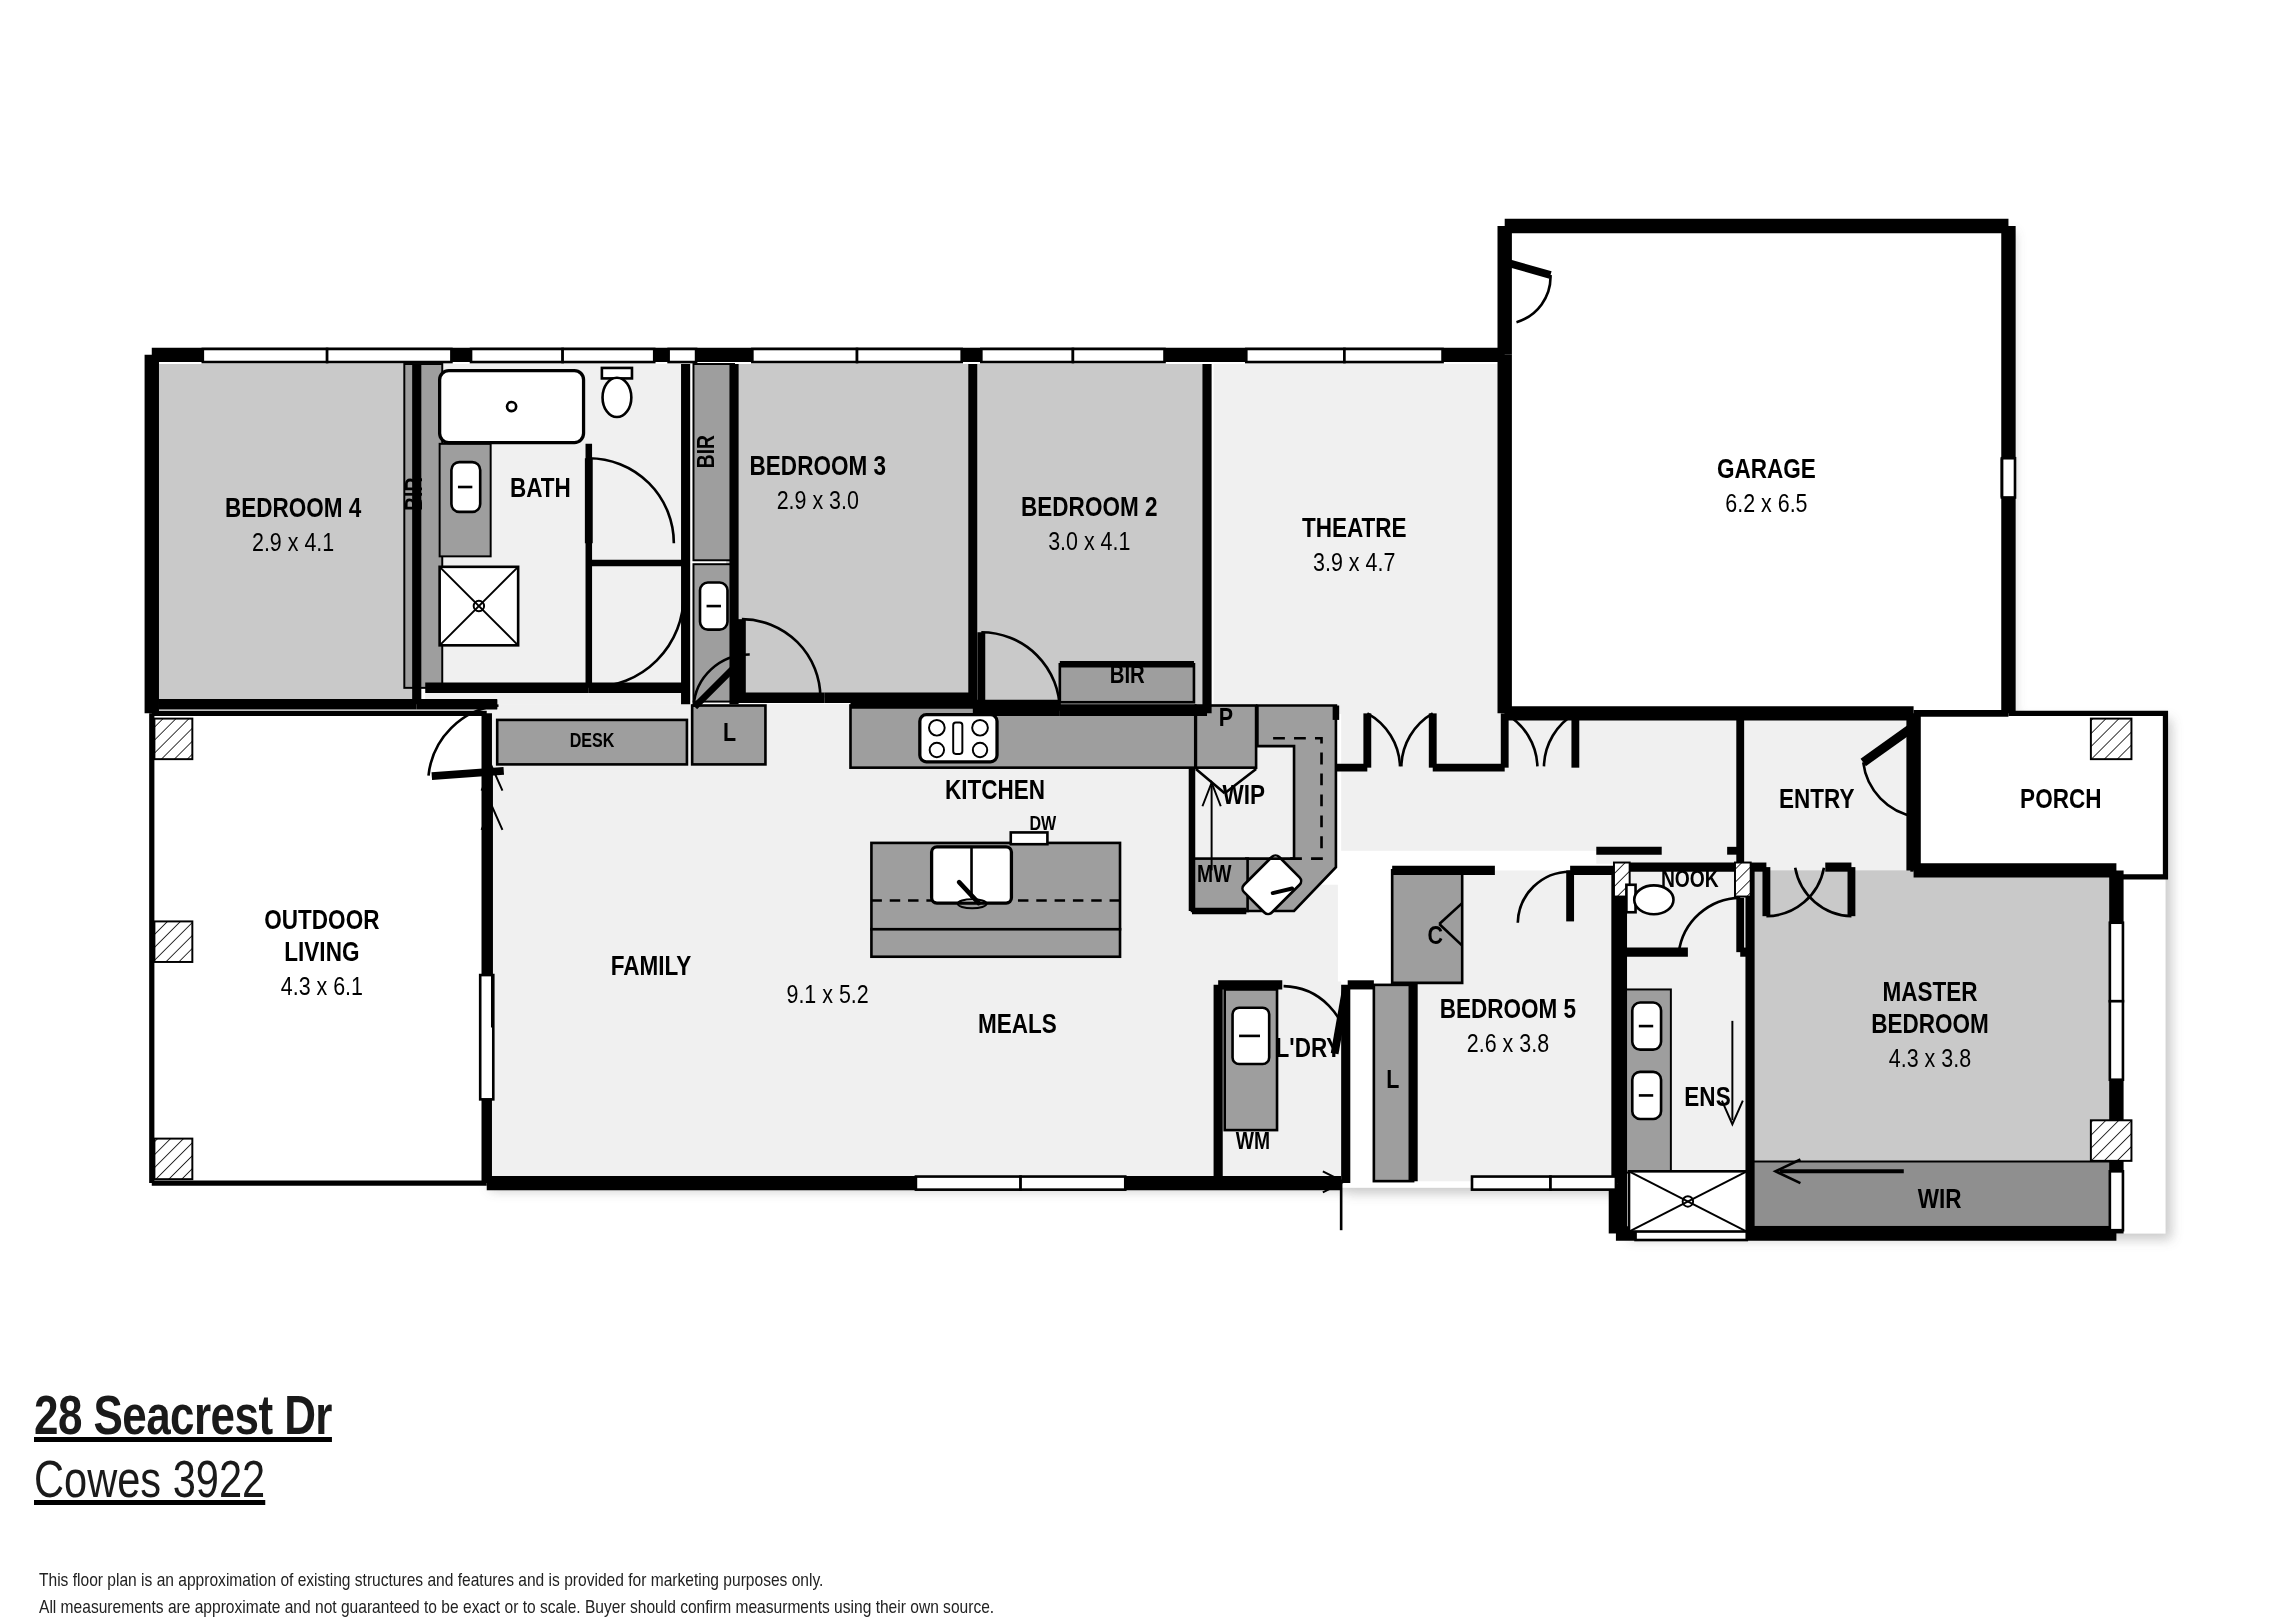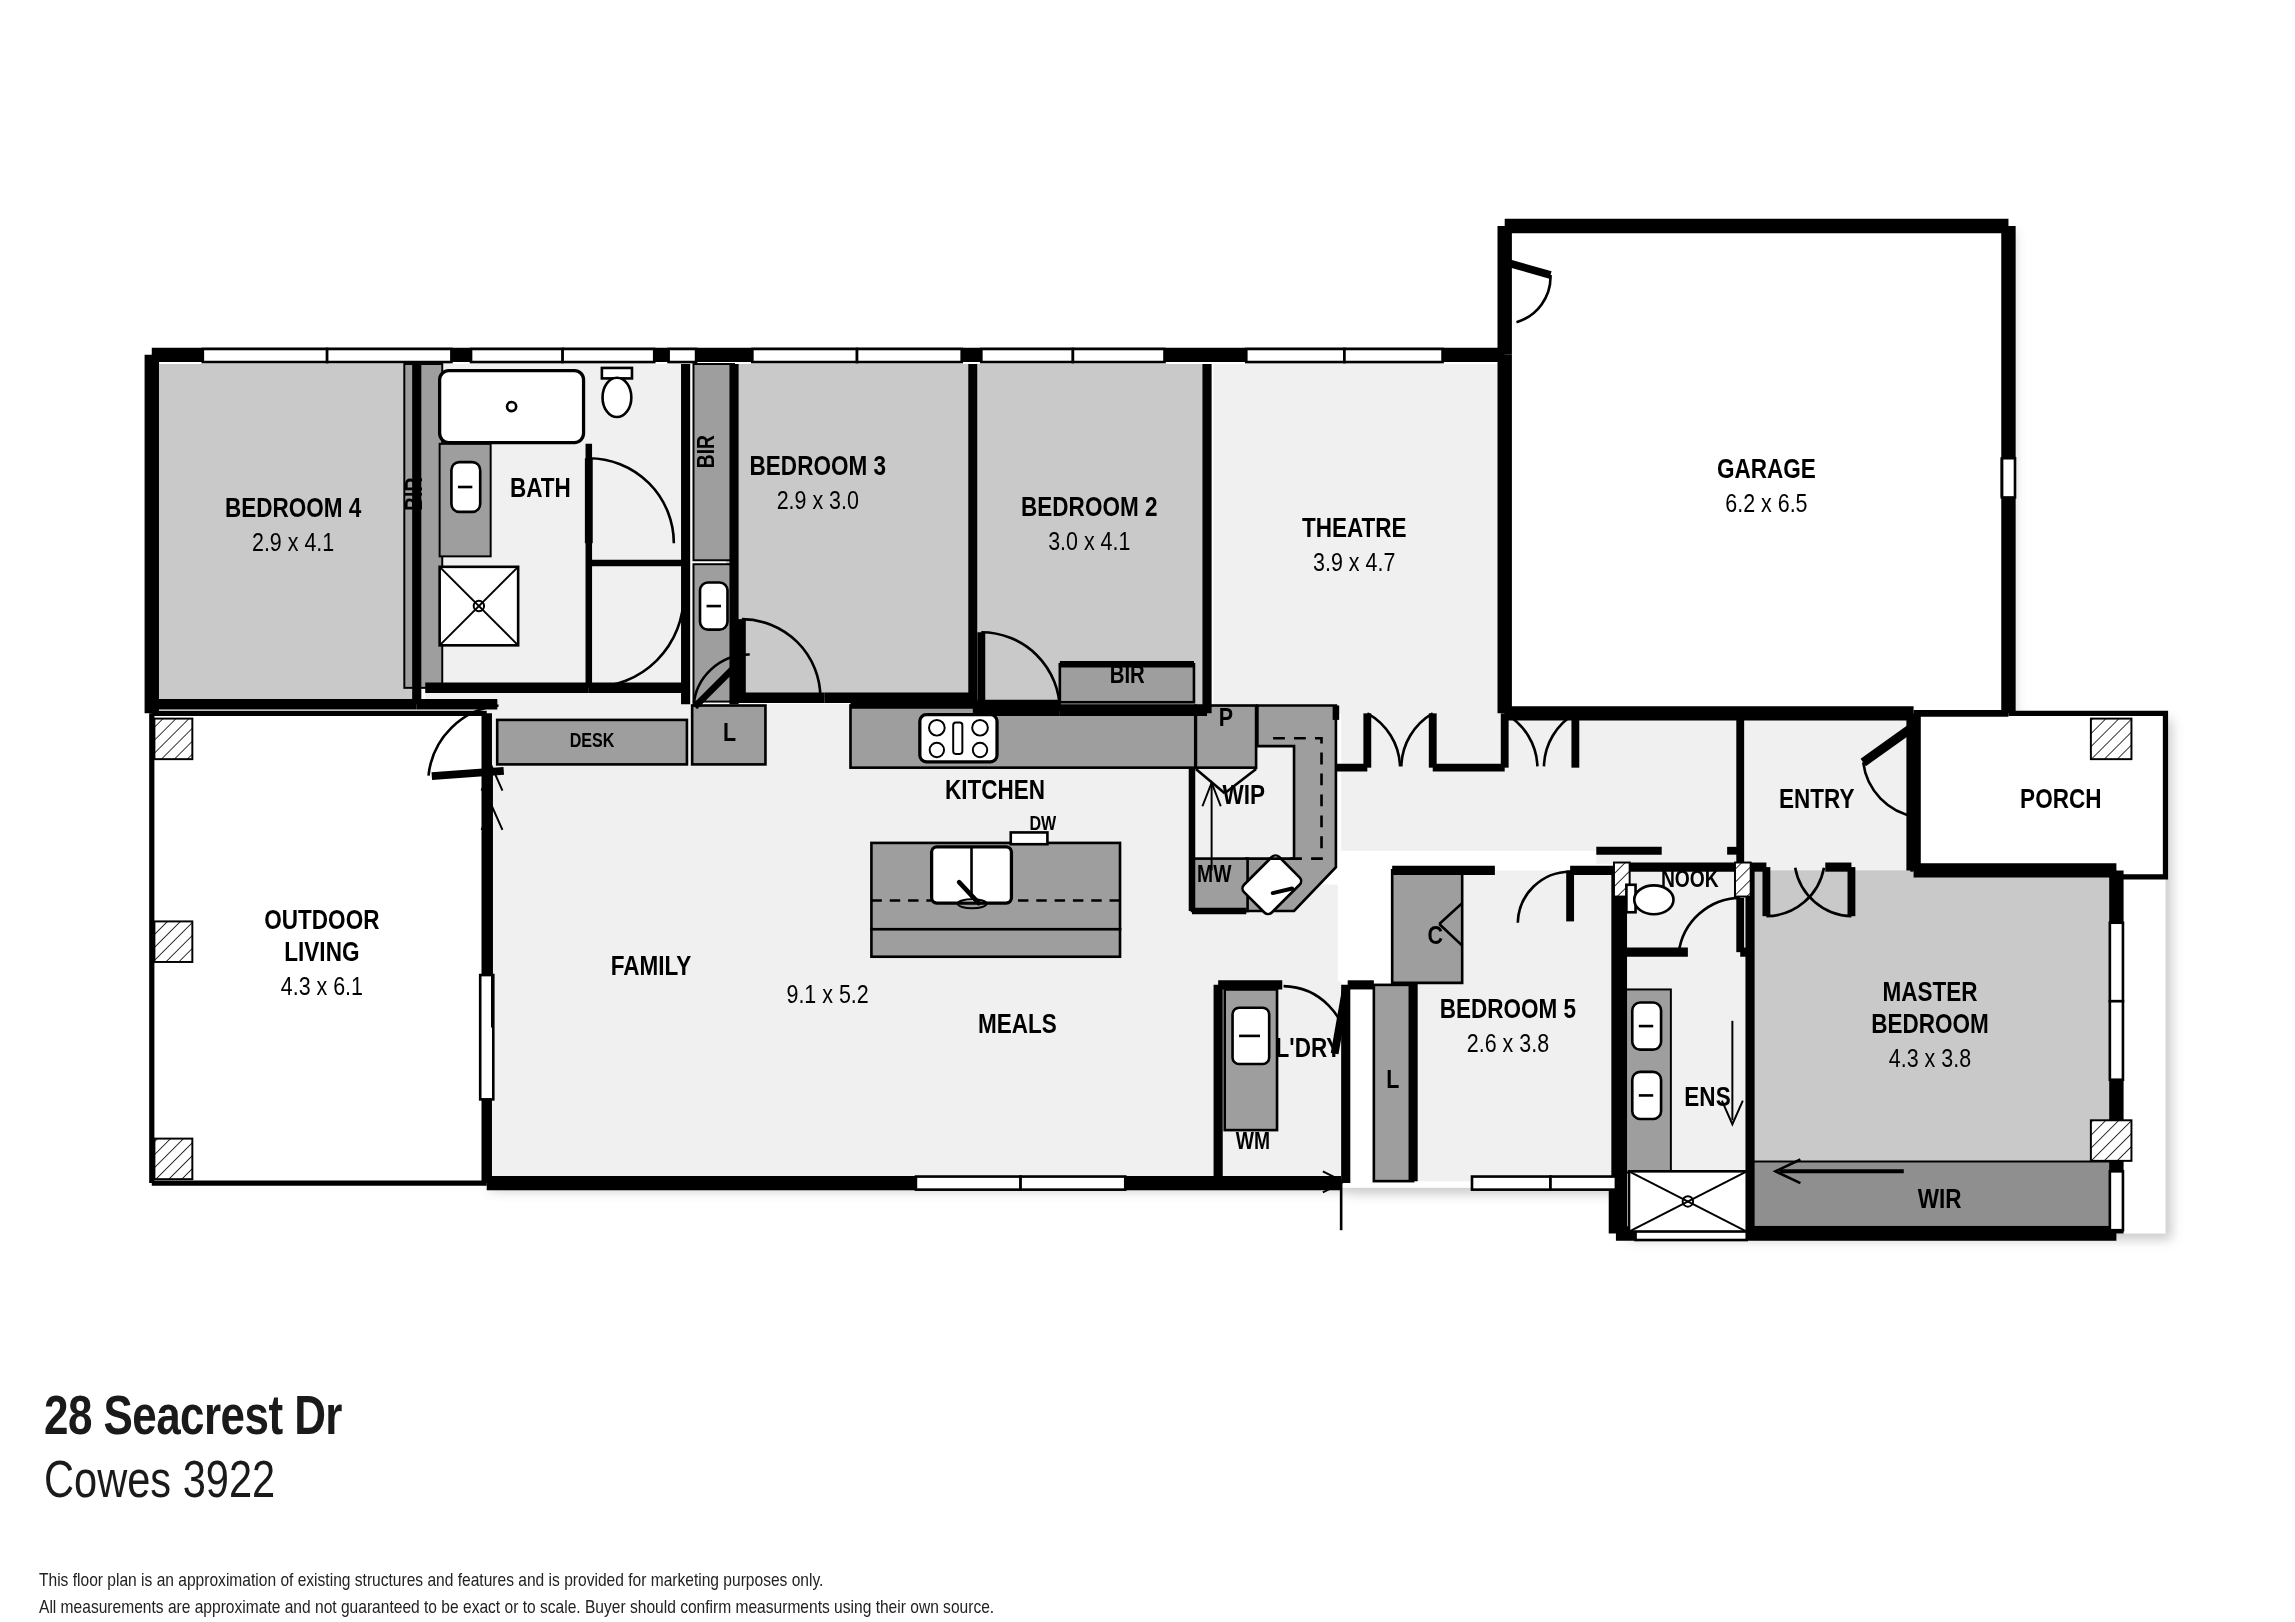--- a/index.html
+++ b/index.html
@@ -5,21 +5,21 @@
 <style>
   html,body{margin:0;padding:0;background:#ffffff;}
   body{
     width:2295px;height:1623px;position:relative;overflow:hidden;
     font-family:"Liberation Sans", sans-serif;
     -webkit-font-smoothing:antialiased;
   }
   #plan{position:absolute;left:0;top:0;width:2295px;height:1623px;}
 
   
-  #titleblock{position:absolute;left:44px;top:1387px;width:1440px;}
+  #titleblock{position:absolute;left:34px;top:1387px;width:1440px;text-decoration:underline;}
   #addr1{
     font-size:55px;font-weight:700;letter-spacing:-0.7px;
     color:#1a1a1a;line-height:1.05;margin:0;
     font-family:"Liberation Sans", sans-serif;
     transform:scaleX(0.80);transform-origin:left center;
   }
   #addr2{
     font-size:52px;font-weight:400;color:#1a1a1a;line-height:1.1;
     margin:6.5px 0 0 0;font-family:"Liberation Sans", sans-serif;
     transform:scaleX(0.80);transform-origin:left center;

